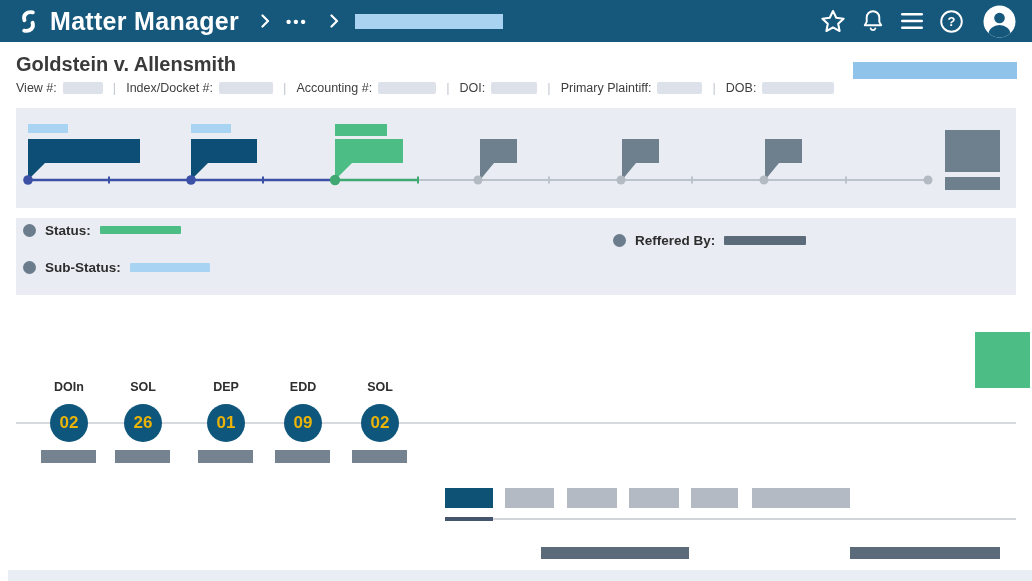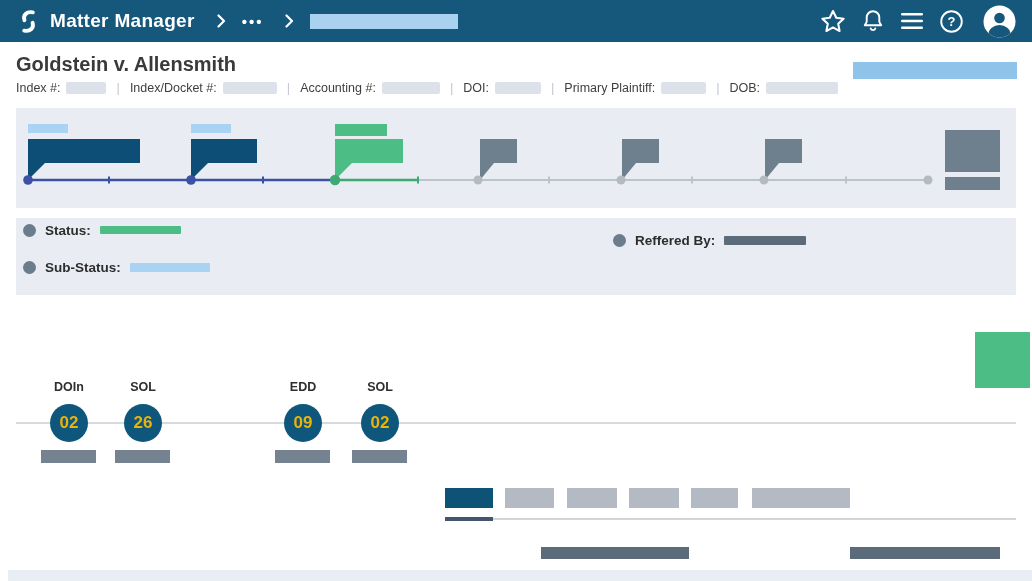--- a/index.html
+++ b/index.html
@@ -3,21 +3,21 @@
 <meta charset="utf-8">
 <style>
   html,body{margin:0;padding:0;background:#fff;}
   #app{position:relative;width:1032px;height:581px;overflow:hidden;
        font-family:"Liberation Sans",sans-serif;background:#fff;}
 
   
   .topbar{position:absolute;top:0;left:0;width:1032px;height:42px;background:#16587c;
           display:flex;align-items:center;padding:0 16px;box-sizing:border-box;}
   .logo{display:flex;align-items:center;gap:9px;cursor:pointer;}
-  .logo-text{color:#fff;font-size:19px;font-weight:700;letter-spacing:.3px;}
+  .logo-text{color:#fff;font-size:25px;font-weight:700;letter-spacing:.3px;}
   .crumb-chevron{margin-left:22px;display:flex;align-items:center;}
   .crumb-ellipsis{margin-left:16px;color:#fff;font-size:15px;font-weight:700;letter-spacing:2px;cursor:pointer;}
   .crumb-placeholder{margin-left:16px;width:148px;height:15px;background:#a9d1f0;}
   .topbar-right{margin-left:auto;display:flex;align-items:center;gap:15px;}
   .tb-icon{display:flex;align-items:center;cursor:pointer;}
   .avatar{margin-left:4px;display:flex;cursor:pointer;}
 
   
   .matter-title{position:absolute;left:16px;top:53px;font-size:20px;font-weight:700;color:#3a3a3a;}
   .title-action-placeholder{position:absolute;left:853px;top:62px;width:164px;height:17px;background:#90c3ea;cursor:pointer;}
@@ -127,21 +127,21 @@
           </g>
         </svg>
       </span>
     </div>
   </header>
 
   <div class="matter-title">Goldstein v. Allensmith</div>
   <div class="title-action-placeholder"></div>
 
   <div class="fields-row">
-    <span class="f-label">Index #:</span>
+    <span class="f-label">View #:</span>
     <span class="pill" style="width:40px"></span>
     <span class="sep">|</span>
     <span class="f-label">Index/Docket #:</span>
     <span class="pill" style="width:54px"></span>
     <span class="sep">|</span>
     <span class="f-label">Accounting #:</span>
     <span class="pill" style="width:58px"></span>
     <span class="sep">|</span>
     <span class="f-label">DOI:</span>
     <span class="pill" style="width:46px"></span>
@@ -238,20 +238,27 @@
       </div>
       <div class="d-bar"></div>
     </div>
     <div class="date-item" style="left:89px">
       <div class="d-label">SOL</div>
       <div class="d-circle">
         <span>26</span>
       </div>
       <div class="d-bar"></div>
     </div>
+    <div class="date-item" style="left:172px">
+      <div class="d-label">DEP</div>
+      <div class="d-circle">
+        <span>01</span>
+      </div>
+      <div class="d-bar"></div>
+    </div>
     <div class="date-item" style="left:249px">
       <div class="d-label">EDD</div>
       <div class="d-circle">
         <span>09</span>
       </div>
       <div class="d-bar"></div>
     </div>
     <div class="date-item" style="left:326px">
       <div class="d-label">SOL</div>
       <div class="d-circle">

